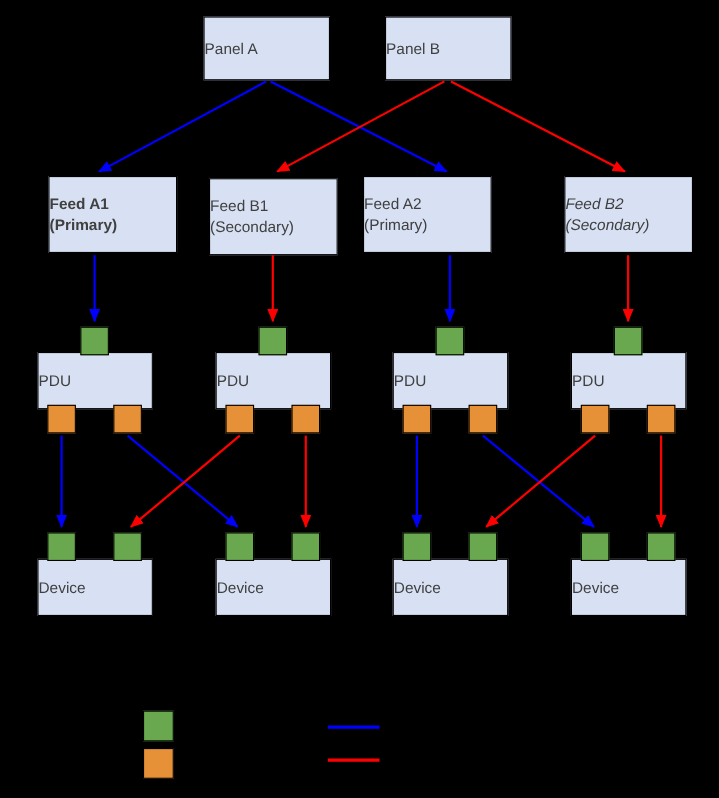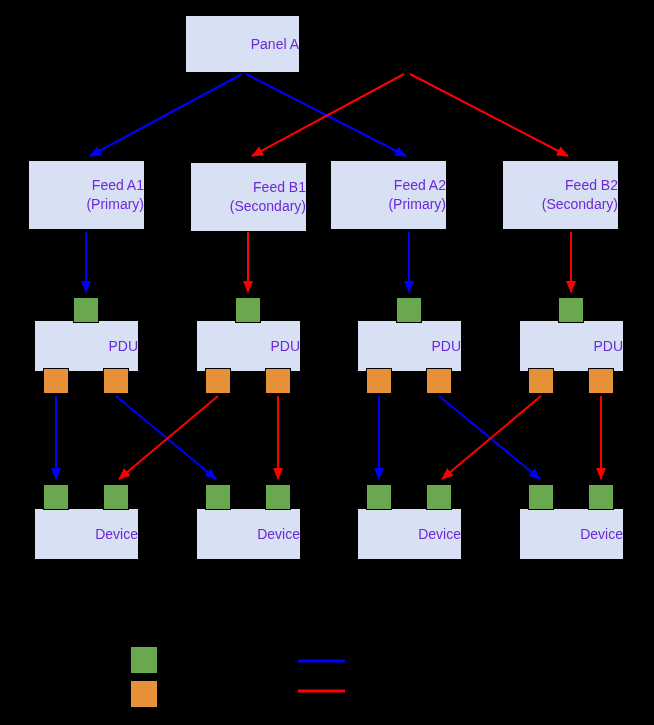--- a/index.html
+++ b/index.html
@@ -15,23 +15,23 @@
     font-family: "Liberation Sans", sans-serif;
     overflow: hidden;
   }
   .box {
     position: absolute;
     background: #d8e1f3;
     border: 1px solid #000000;
     box-sizing: border-box;
     display: flex;
     flex-direction: column;
-    align-items: flex-end;
+    align-items: flex-start;
     justify-content: center;
-    color: #6d28d9;
+    color: #404040;
     font-size: 14px;
     text-align: center;
     z-index: 2;
   }
   .box .line { line-height: 19px; }
   .port {
     position: absolute;
     width: 26px;
     height: 26px;
     border: 1px solid #000000;
@@ -58,34 +58,37 @@
   }
 </style>
 </head>
 <body>
 
 <div class="diagram">
 
   <div class="box" style="left:185px; top:15px; width:115px; height:58px;">
     <div class="line">Panel A</div>
   </div>
+  <div class="box" style="left:350px; top:15px; width:115px; height:58px;">
+    <div class="line">Panel B</div>
+  </div>
 
-  <div class="box" style="left:28px; top:160px; width:117px; height:70px;">
+  <div class="box" style="left:44px; top:160px; width:117px; height:70px;font-weight:bold;">
     <div class="line">Feed A1</div>
     <div class="line">(Primary)</div>
   </div>
   <div class="box" style="left:190px; top:162px; width:117px; height:70px;">
     <div class="line">Feed B1</div>
     <div class="line">(Secondary)</div>
   </div>
   <div class="box" style="left:330px; top:160px; width:117px; height:70px;">
     <div class="line">Feed A2</div>
     <div class="line">(Primary)</div>
   </div>
-  <div class="box" style="left:502px; top:160px; width:117px; height:70px;">
+  <div class="box" style="left:513px; top:160px; width:117px; height:70px;font-style:italic;">
     <div class="line">Feed B2</div>
     <div class="line">(Secondary)</div>
   </div>
 
   <div class="port port-in" style="left:73px; top:297px;"></div>
   <div class="port port-in" style="left:235px; top:297px;"></div>
   <div class="port port-in" style="left:396px; top:297px;"></div>
   <div class="port port-in" style="left:558px; top:297px;"></div>
 
   <div class="box" style="left:34px; top:320px; width:105px; height:52px;">

